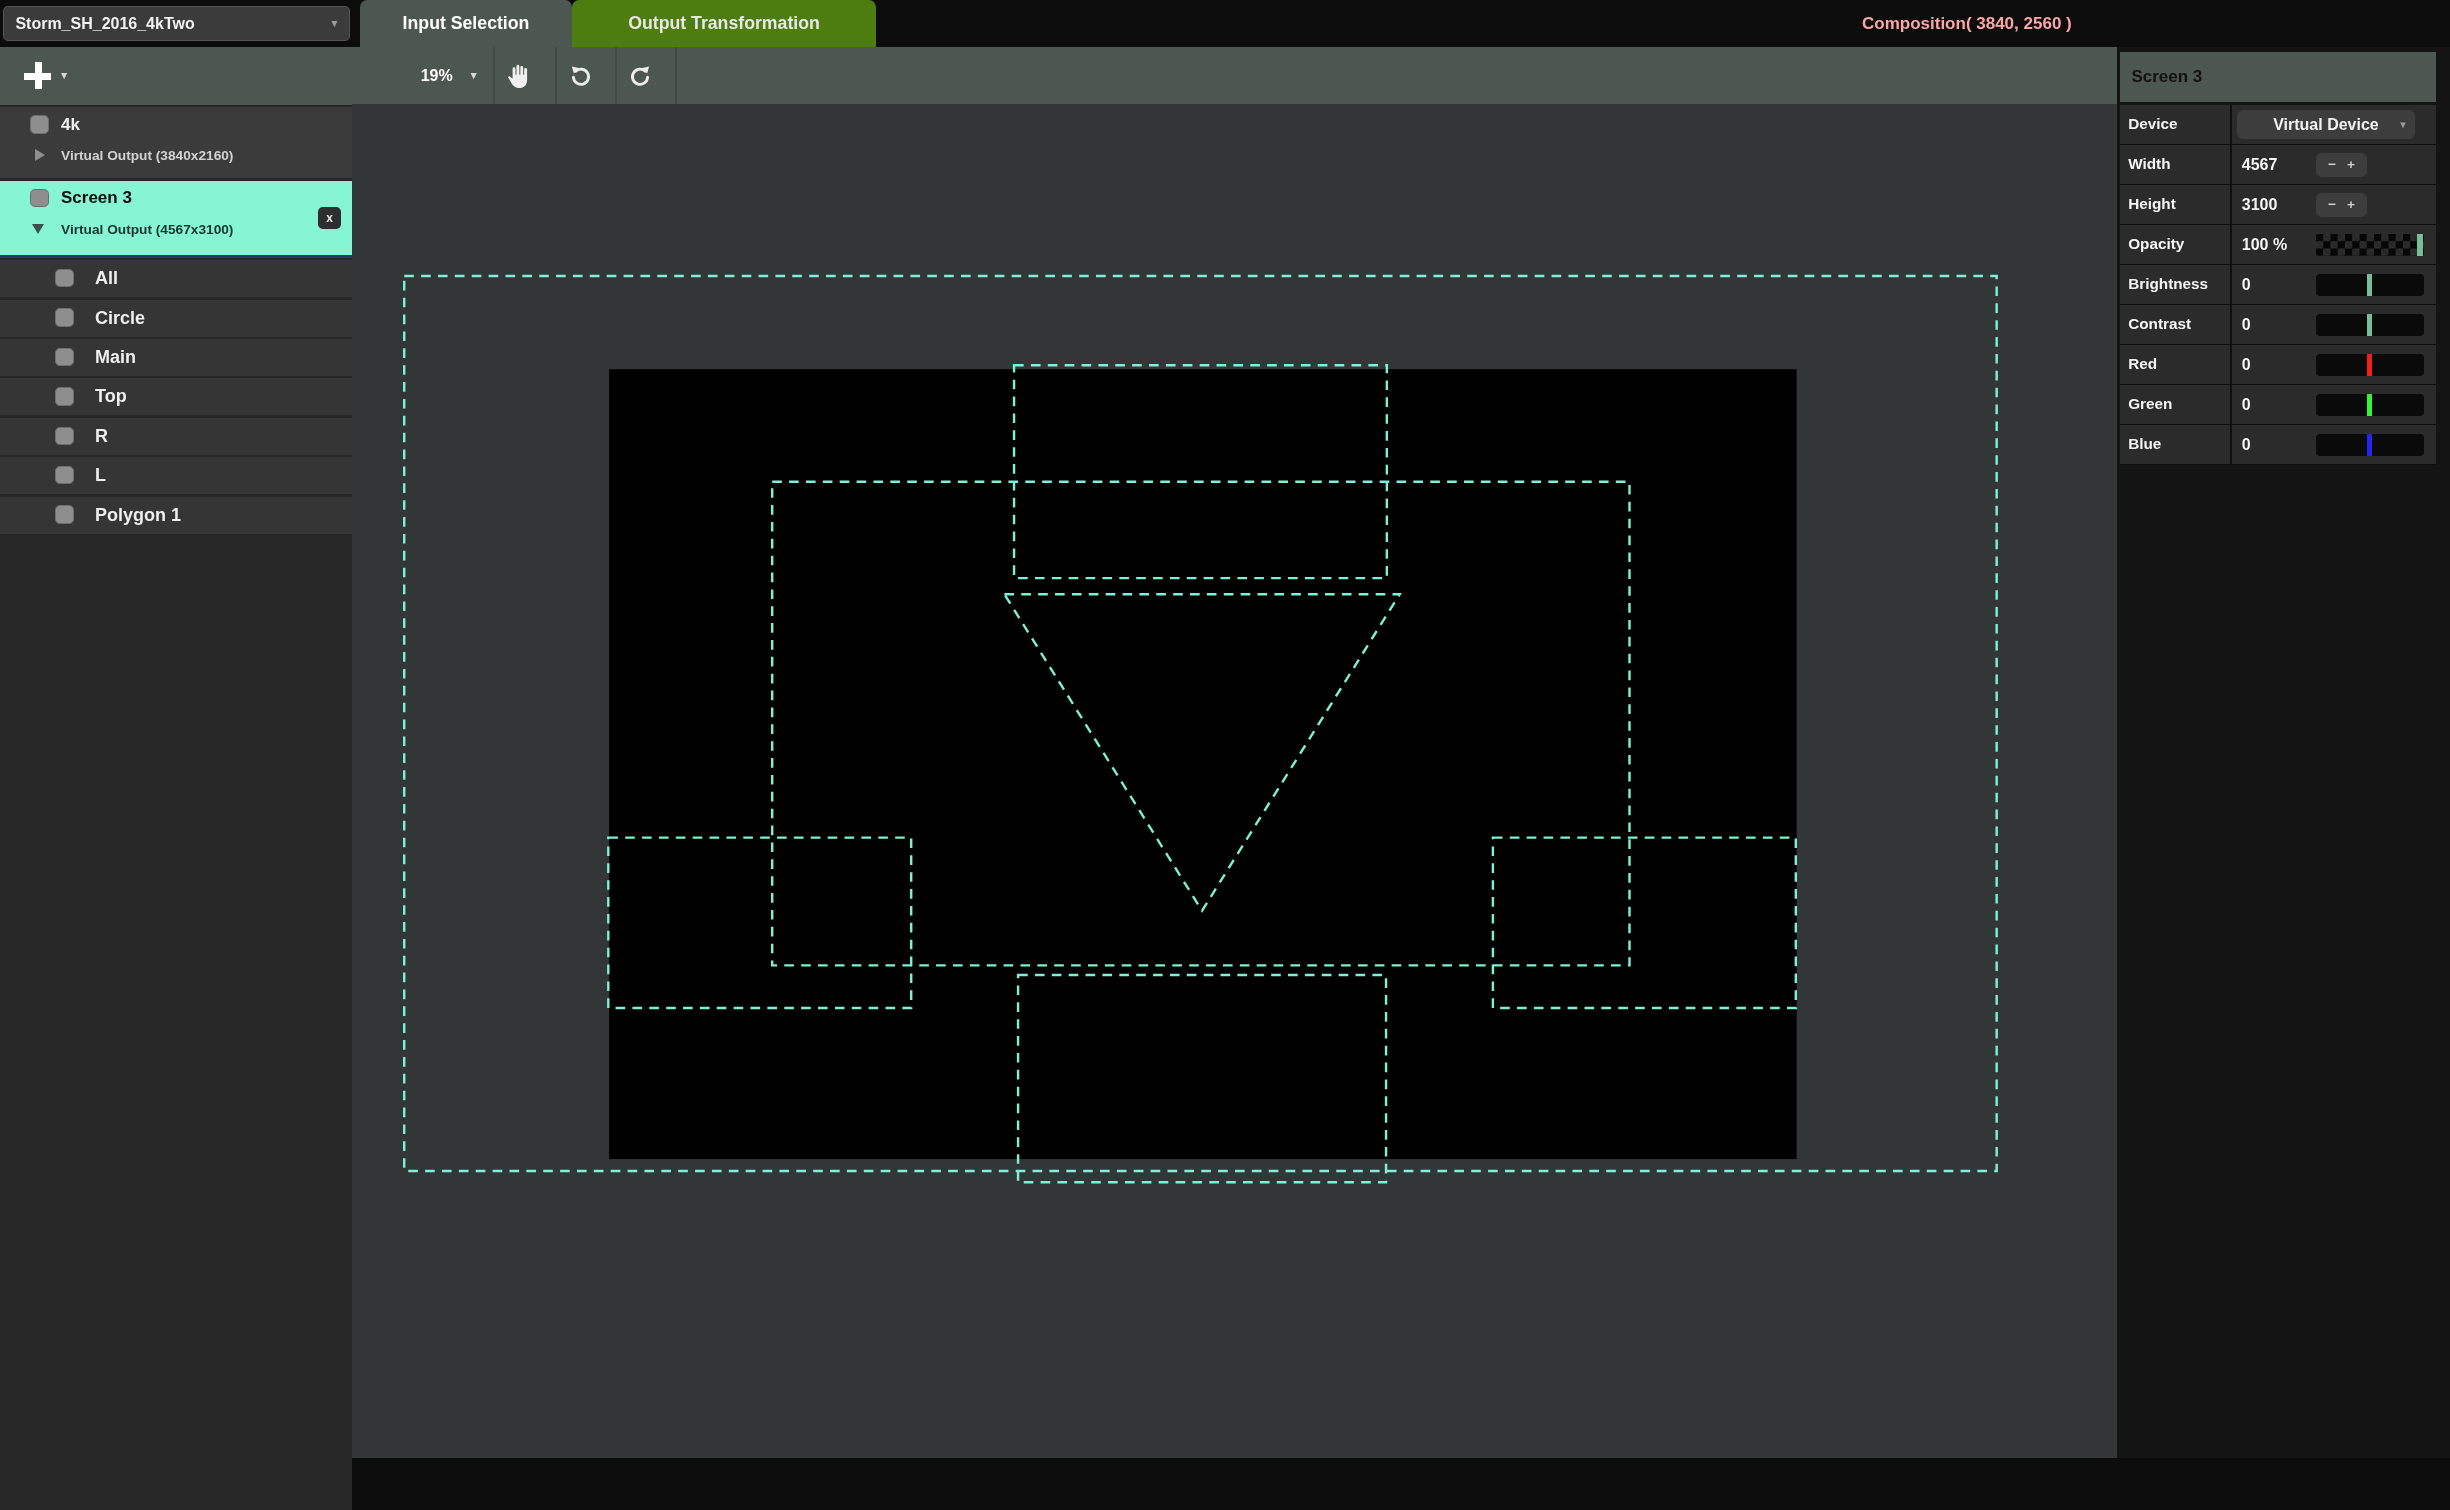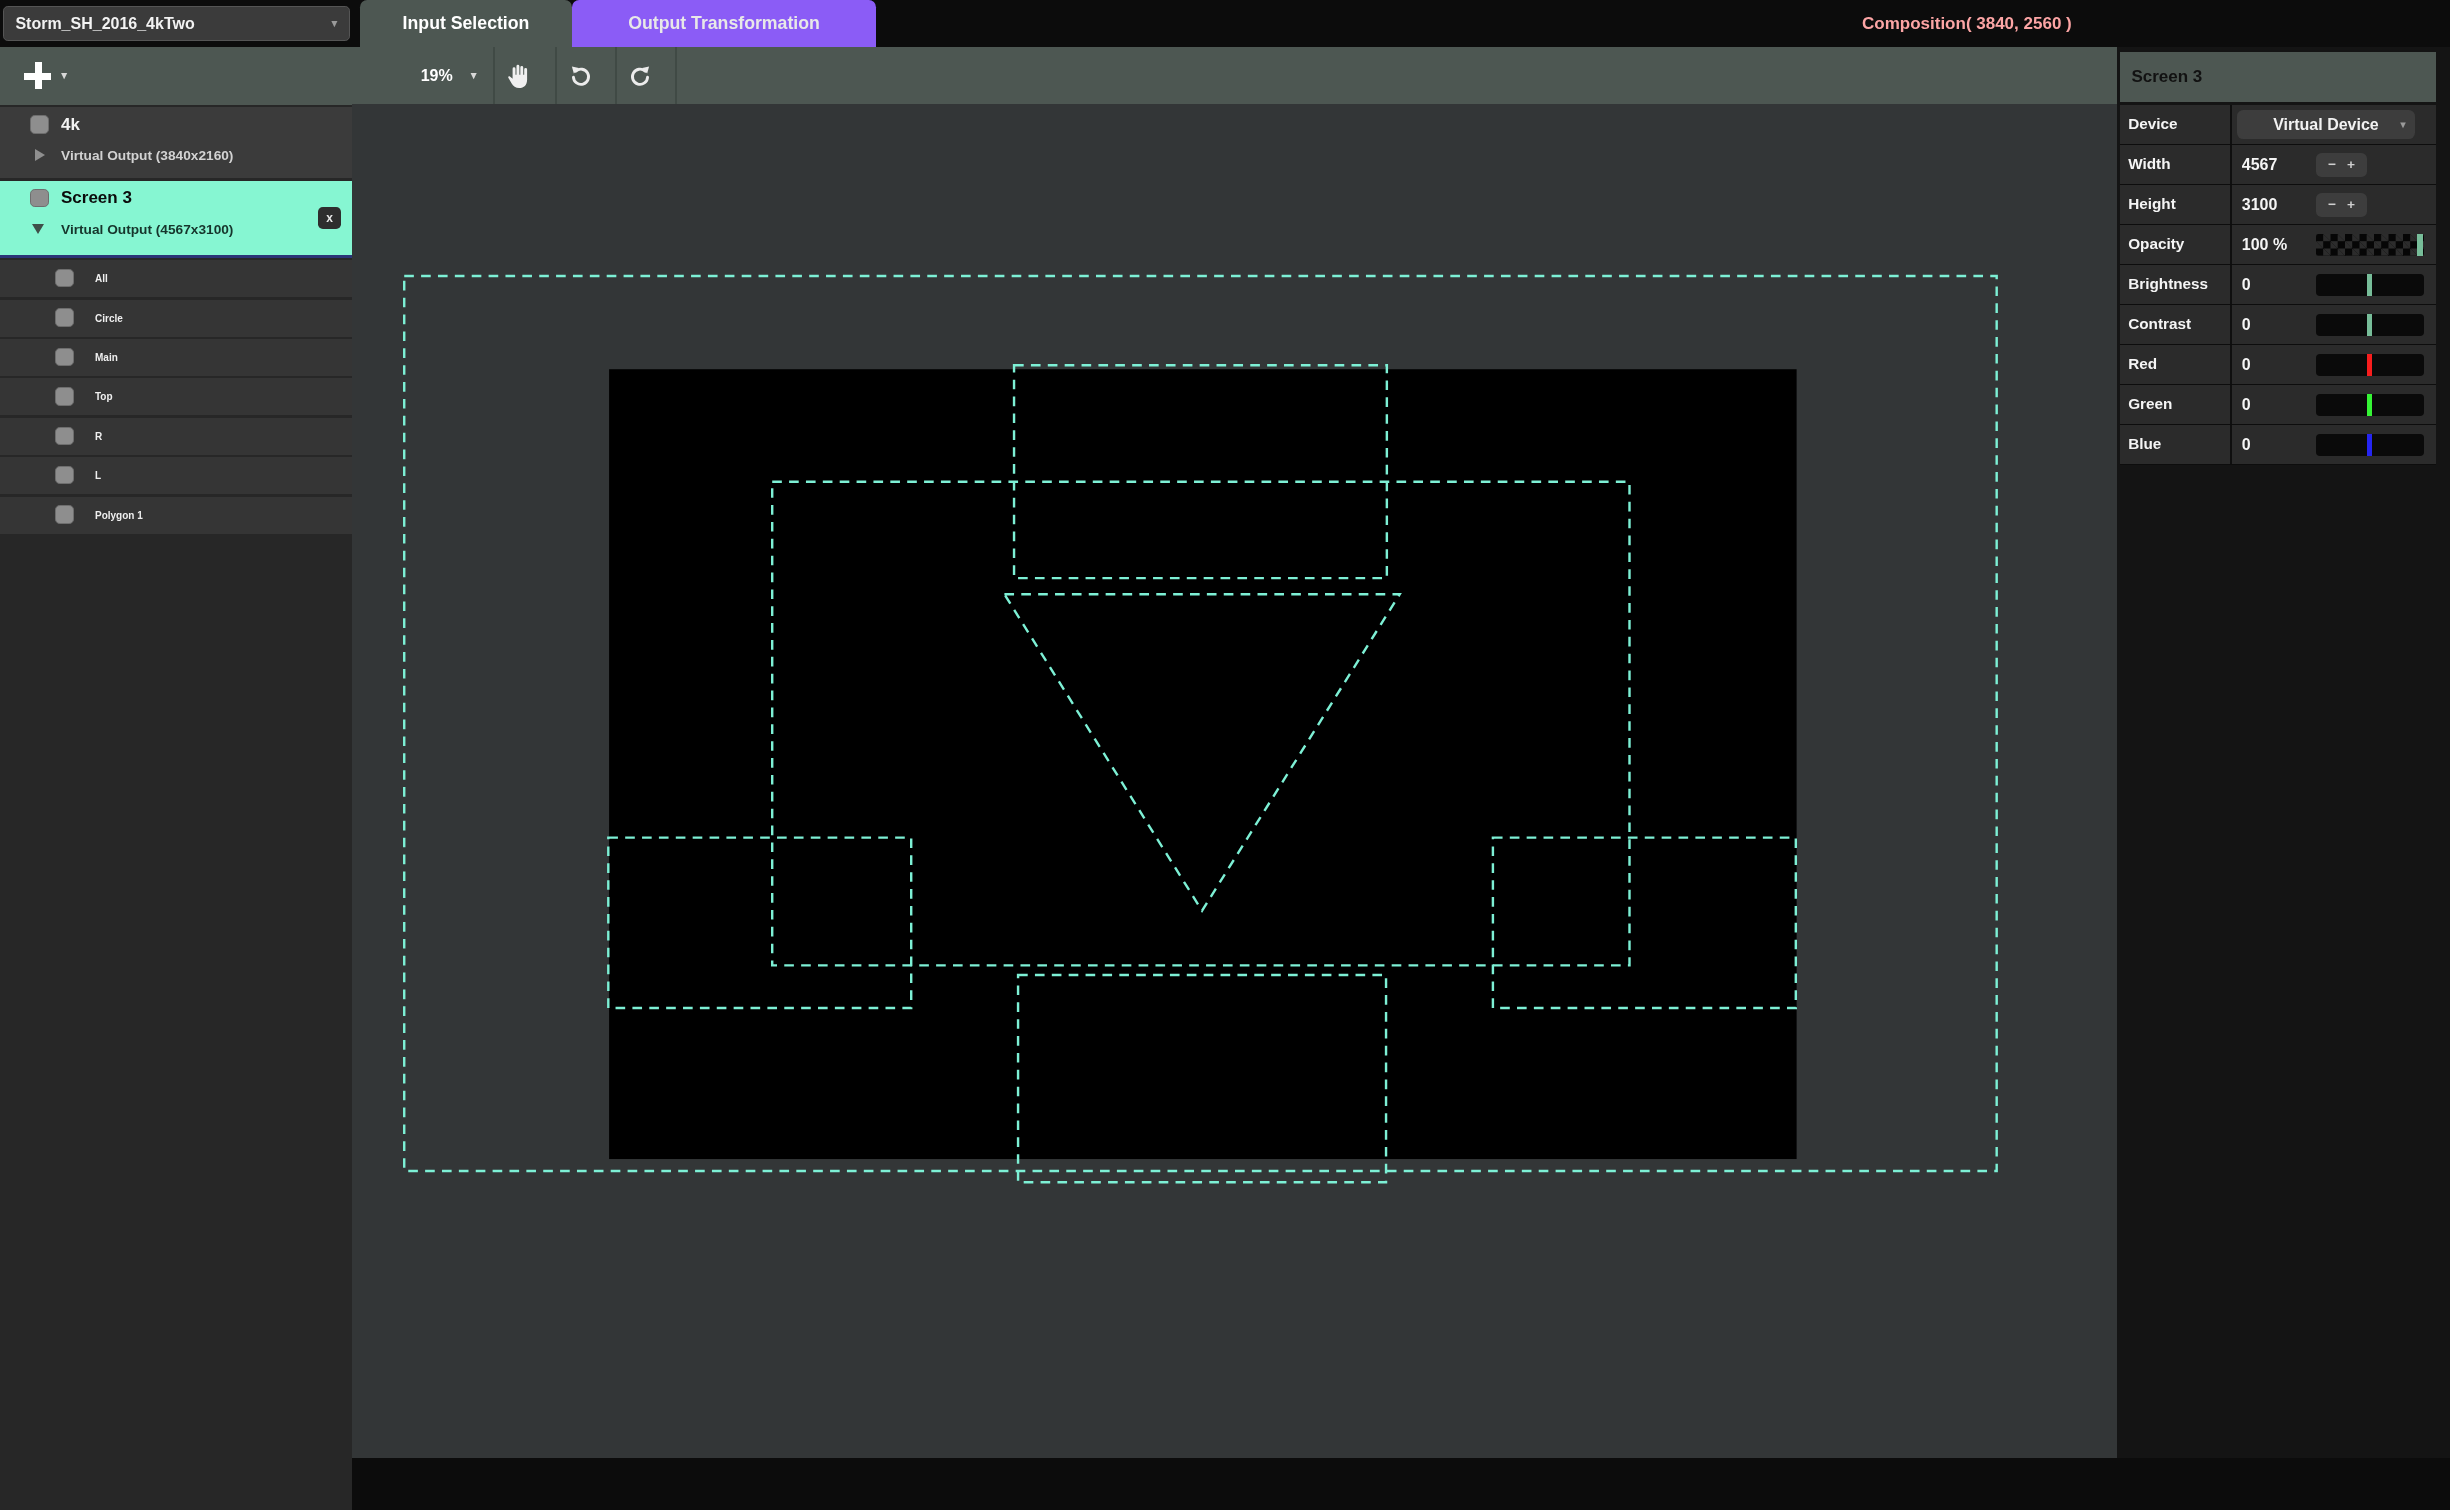--- a/index.html
+++ b/index.html
@@ -8,21 +8,21 @@
 
   
   .topbar{position:absolute;left:0;top:0;width:2450px;height:47px;background:#0c0c0c;}
   .project-dropdown{position:absolute;left:3.2px;top:5.6px;width:347px;height:35px;
     background:#3b3b3b;border:0.8px solid #555;border-radius:4.8px;box-sizing:border-box;
     color:#f2f2f2;font-size:16px;font-weight:bold;line-height:33px;padding-left:11.2px;}
   .project-dropdown .caret{position:absolute;right:9.6px;top:0;color:#9a9a9a;font-size:10.4px;line-height:33px;}
   .tab{position:absolute;top:0;height:47px;text-align:center;font-size:17.7px;font-weight:bold;
        line-height:47px;border-radius:7.2px 7.2px 0 0;}
   .tab-active{left:360px;width:212px;background:#4d5752;color:#fff;}
-  .tab-inactive{left:572px;width:304px;background:#8b5cf6;color:#e8e8e8;}
+  .tab-inactive{left:572px;width:304px;background:#4d7c0f;color:#e8e8e8;}
   .composition{position:absolute;left:1862px;top:0;height:47px;line-height:47px;
        color:#fca5a5;font-size:17px;font-weight:bold;}
 
   
   .sidebar{position:absolute;left:0;top:47px;width:352px;height:1464px;background:#272727;}
   .addbar{position:absolute;left:0;top:0;width:352px;height:58px;background:#4d5752;}
   .plus-icon{position:absolute;left:22.5px;top:13.7px;width:30.5px;height:30.5px;}
   .plus-icon:before{content:"";position:absolute;left:12px;top:1.6px;width:7.2px;height:27px;background:#fff;}
   .plus-icon:after{content:"";position:absolute;left:1.6px;top:12px;width:27px;height:7.2px;background:#fff;}
   .addbar .caret{position:absolute;left:59px;top:22.5px;color:#d8d8d8;font-size:10.4px;}
@@ -36,21 +36,21 @@
   .group-sub{position:absolute;left:61px;top:41px;font-size:13.7px;font-weight:bold;color:#d2d2d2;}
   .group-row.selected .group-sub{color:#16352c;}
   .tri-right{position:absolute;left:35px;top:42px;width:0;height:0;
      border-left:10.4px solid #8f8f8f;border-top:6.4px solid transparent;border-bottom:6.4px solid transparent;}
   .tri-down{position:absolute;left:32px;top:43px;width:0;height:0;
      border-top:10.4px solid #3f4f49;border-left:6.4px solid transparent;border-right:6.4px solid transparent;}
   .close-btn{position:absolute;right:11.2px;top:26px;width:22.5px;height:22.5px;background:#2e2e2e;
      border-radius:4.8px;color:#e8e8e8;font-size:12px;font-weight:bold;text-align:center;line-height:22.5px;}
   .child-row{position:relative;width:352px;height:37px;background:#353535;margin-top:2.4px;}
   .child-row .checkbox{left:55px;top:8.8px;}
-  .child-label{position:absolute;left:95px;top:0;line-height:37px;font-size:10px;font-weight:bold;color:#efefef;}
+  .child-label{position:absolute;left:95px;top:0;line-height:37px;font-size:18px;font-weight:bold;color:#efefef;}
 
   
   .toolbar{position:absolute;left:352px;top:47px;width:1766px;height:58px;background:#4d5752;}
   .toolbar .sep{position:absolute;top:0;width:1.6px;height:58px;background:#404a45;}
   .zoom-ctl{position:absolute;left:11.2px;top:0;width:130px;height:58px;}
   .zoom-ctl .zv{position:absolute;left:22.5px;top:0;line-height:58px;font-size:16px;font-weight:bold;color:#ffffff;margin-left:35px;}
   .zoom-ctl .caret{position:absolute;right:14.5px;top:0;line-height:58px;color:#d8d8d8;font-size:10.4px;}
   .tool-btn{position:absolute;top:0;width:48px;height:58px;}
   .tool-btn svg{position:absolute;left:50%;top:50%;transform:translate(-50%,-50%);}
 

